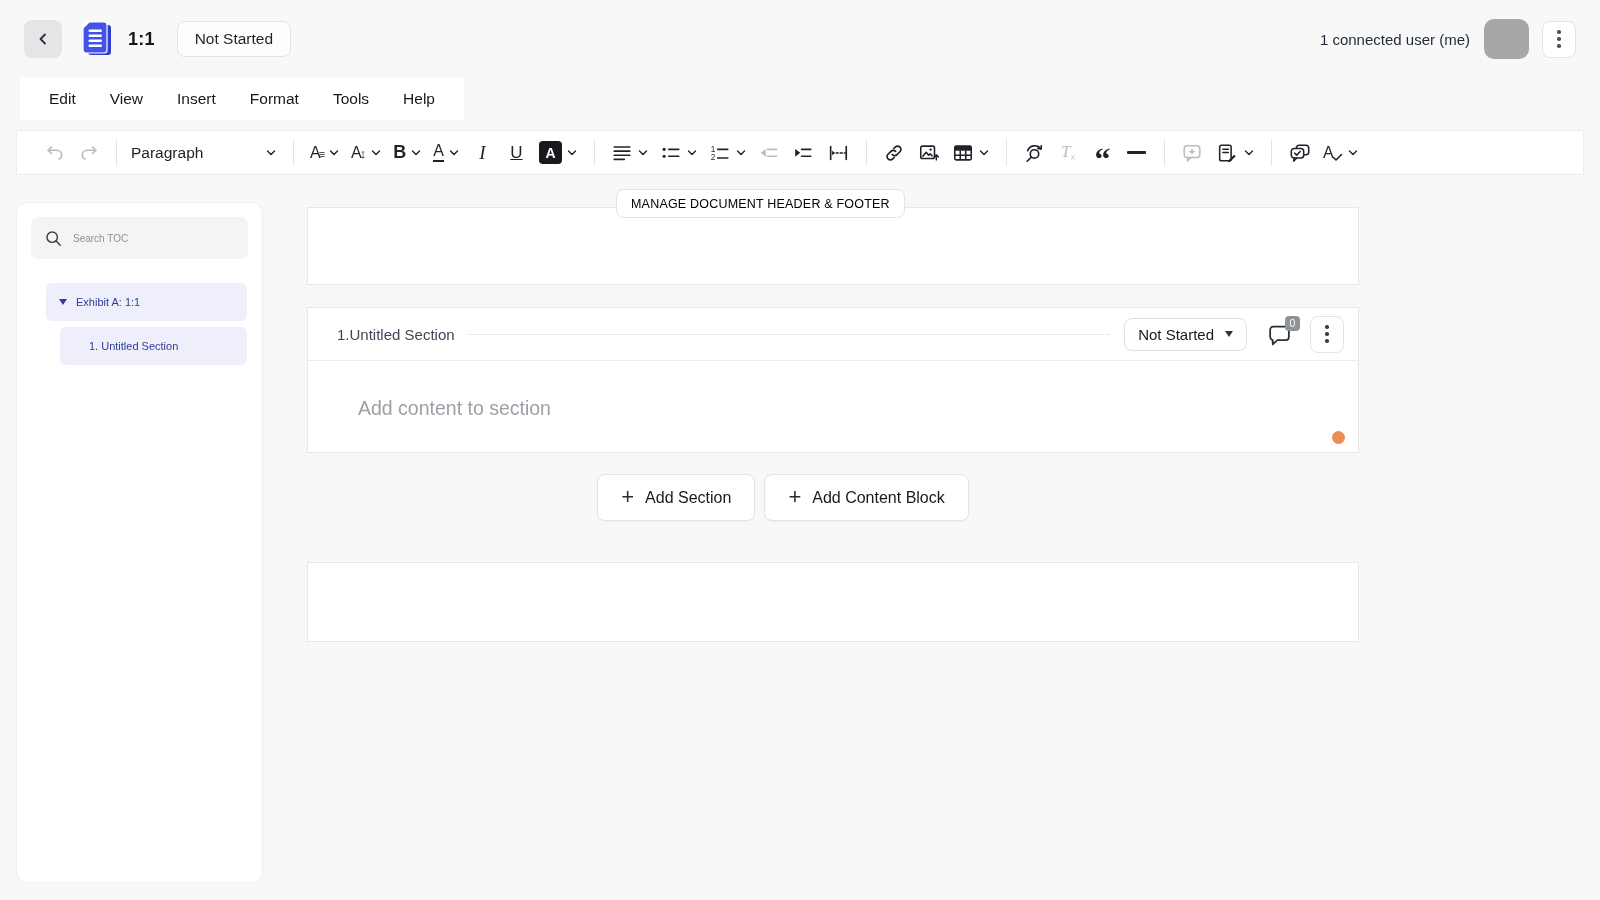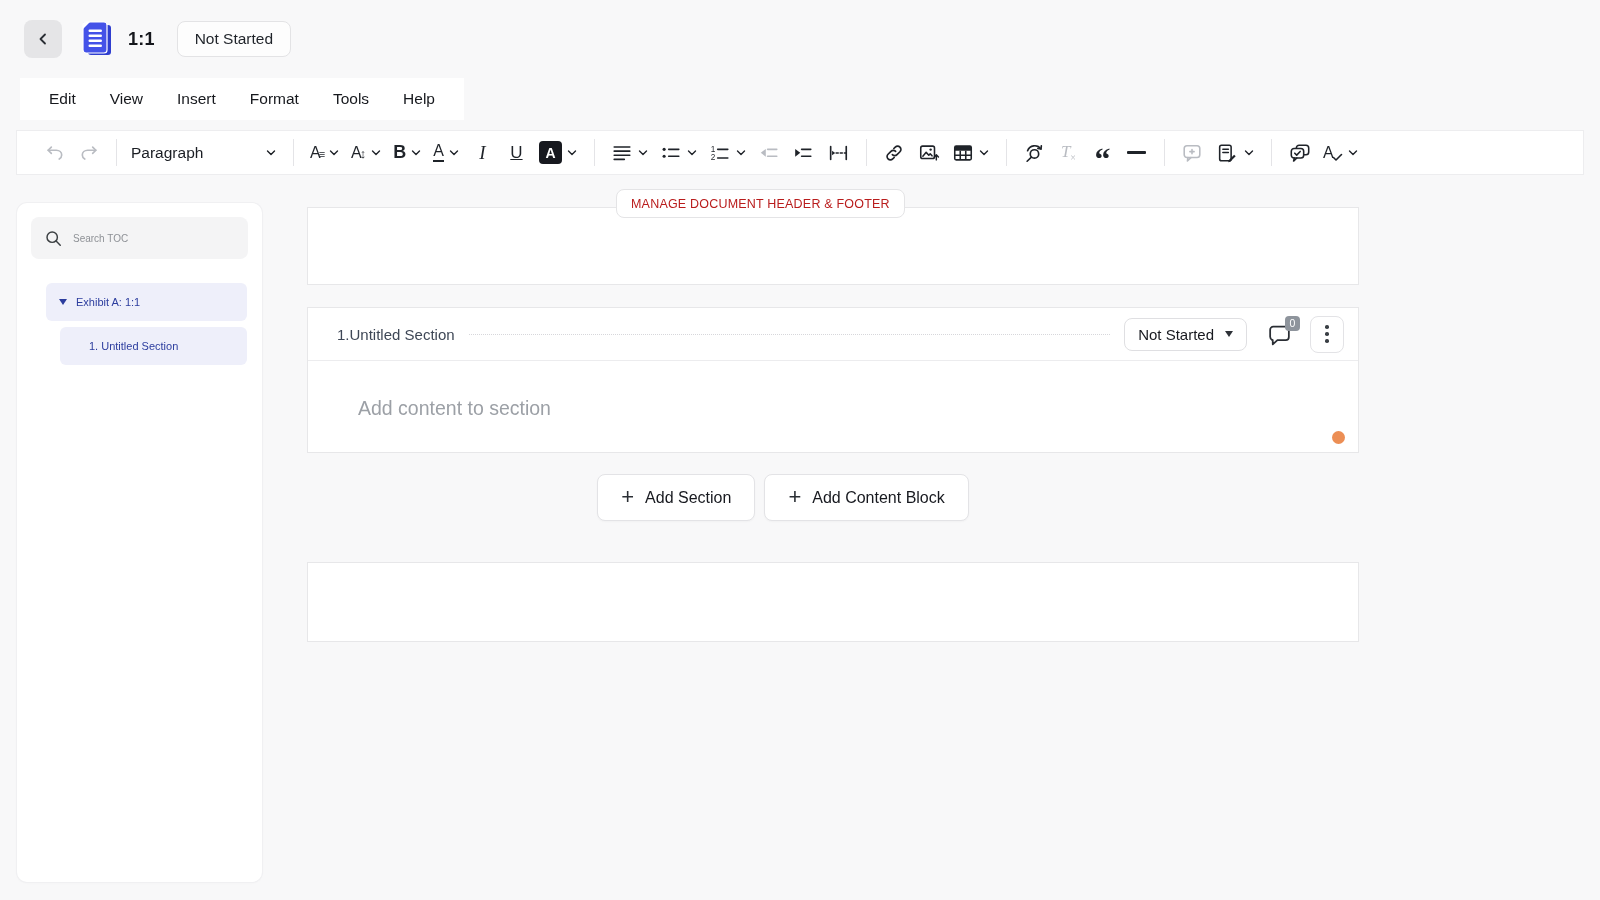--- a/index.html
+++ b/index.html
@@ -76,21 +76,21 @@
   .toc-item.lvl2 { margin:6px 0 0 14px; padding-left:29px; }
   .tri-down { width:0; height:0; border-left:4.5px solid transparent;
     border-right:4.5px solid transparent; border-top:6px solid #2C3D9E; }
 
   
   .panel { position:absolute; left:307px; width:1052px; background:#fff; border:1px solid #E7E7E9; }
   .header-panel { top:207px; height:78px; }
   .footer-panel { top:562px; height:80px; }
   .hf-pill { position:absolute; top:189px; left:616px; height:29px; background:#fff;
     border:1px solid #E4E4E6; border-radius:8px; display:flex; align-items:center;
-    padding:0 14px; font-size:12.5px; color:#b91c1c; letter-spacing:.2px; cursor:pointer; z-index:2; }
+    padding:0 14px; font-size:12.5px; color:#000000; letter-spacing:.2px; cursor:pointer; z-index:2; }
 
   .section-panel { top:307px; height:146px; }
   .section-head { height:53px; display:flex; align-items:center; padding:0 14px 0 29px;
     border-bottom:1px solid #ECECEE; }
   .section-title { font-size:15px; color:#3E4756; white-space:nowrap; }
   .dotline { flex:1; border-top:1.5px dotted #D7D7DB; margin:0 14px; }
   .sec-status { height:33px; border:1px solid #DFDFE2; border-radius:8px; background:#fff;
     display:flex; align-items:center; gap:11px; padding:0 13px; font-size:15px;
     color:#17191F; cursor:pointer; margin-right:19px; }
   .sec-status .tri-down { border-top-color:#2E3238; }
@@ -131,20 +131,29 @@
       <rect x="3" y="2" width="24" height="31" rx="3" fill="#4452E8" stroke="#FFFFFF" stroke-width="1.2"></rect>
       <path d="M3 9 L10 2 L6 2 Q3 2 3 5 Z" fill="#FFFFFF"></path>
       <rect x="8.5" y="9.5" width="13.5" height="2.5" rx="1.2" fill="#fff"></rect>
       <rect x="8.5" y="14.5" width="13.5" height="2.5" rx="1.2" fill="#fff"></rect>
       <rect x="8.5" y="19.5" width="13.5" height="2.5" rx="1.2" fill="#fff"></rect>
       <rect x="8.5" y="24.5" width="13.5" height="2.5" rx="1.2" fill="#fff"></rect>
     </svg>
   </div>
   <div class="doc-title">1:1</div>
   <div class="status-badge">Not Started</div>
+  <div class="topbar-right">
+    <div class="connected-users">1 connected user (me)</div>
+    <div class="avatar"></div>
+    <div class="kebab-btn">
+      <i></i>
+        <i></i>
+        <i></i>
+    </div>
+  </div>
 </div>
 
 <div class="menubar">
   <span>Edit</span>
   <span>View</span>
   <span>Insert</span>
   <span>Format</span>
   <span>Tools</span>
   <span>Help</span>
 </div>

